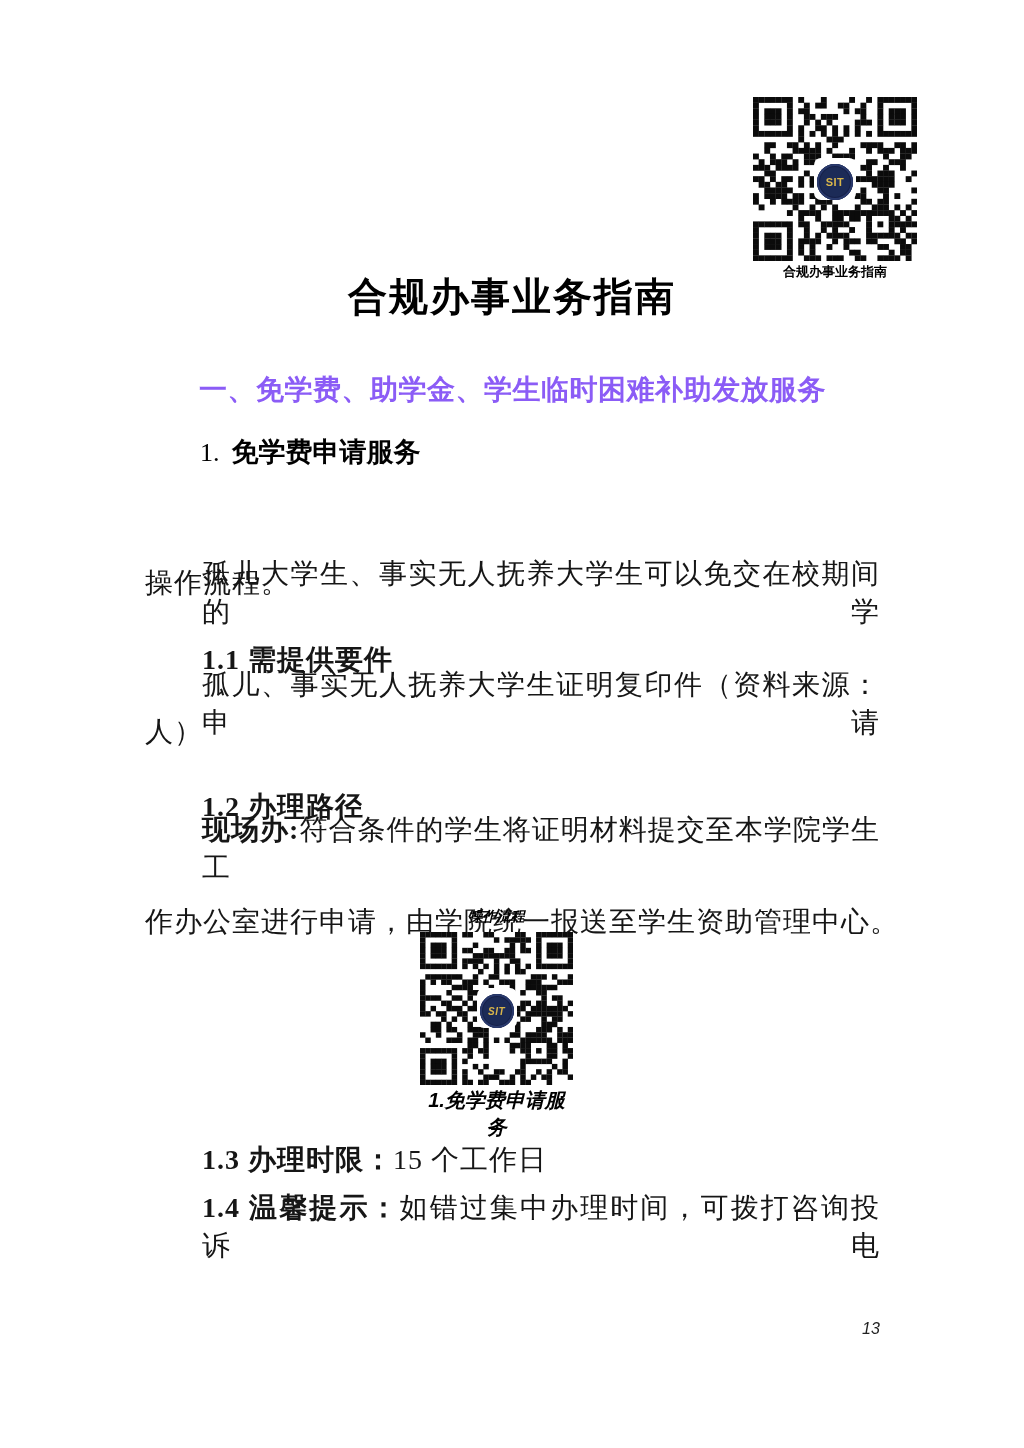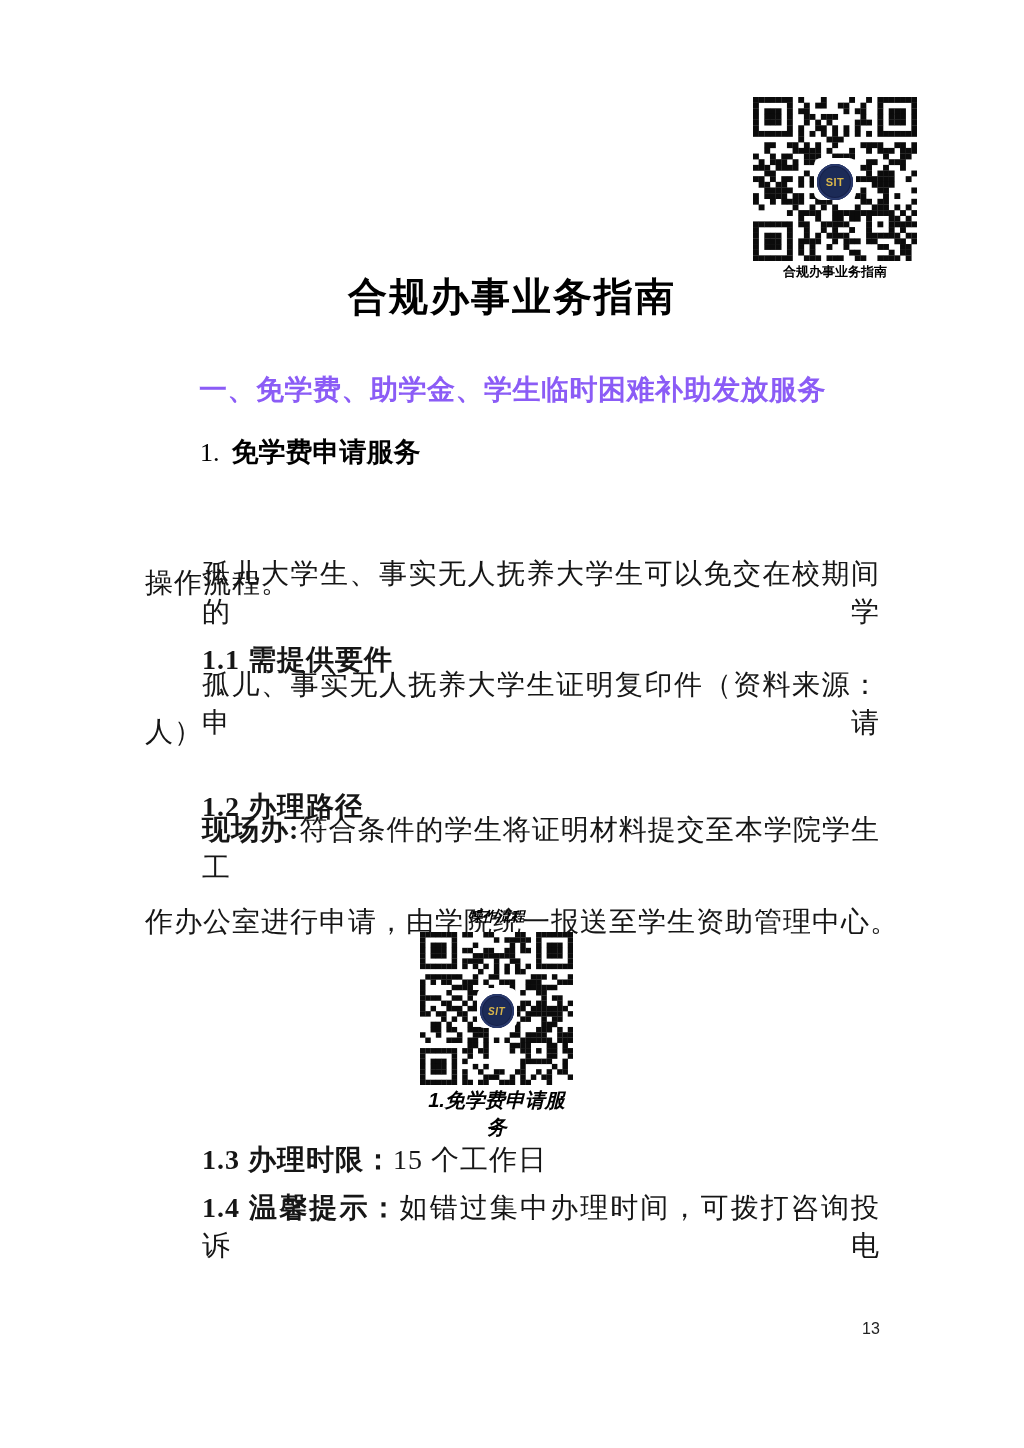--- a/index.html
+++ b/index.html
@@ -66,20 +66,21 @@
     color:#161616;white-space:nowrap;
   }
   .indent{padding-left:57px;box-sizing:border-box;}
   .justify{text-align:justify;text-align-last:justify;white-space:normal;}
   .b{font-weight:bold;margin-top:26px;}
   
   .page-number{
     position:absolute;left:862px;top:1320px;
     font-size:16px;color:#222;
     font-family:"Liberation Sans", sans-serif;
+    font-style:italic;
   }
 </style>
 </head>
 <body>
 
 <div class="page">
 
   <figure class="qr-block" style="left:753px;top:97px;width:164px;height:190px;margin:0;">
     <svg class="qr-svg" id="qr-top" width="164" height="164" viewBox="0 0 29 29">
         <rect x="0" y="0" width="1.04" height="1.04"></rect>

